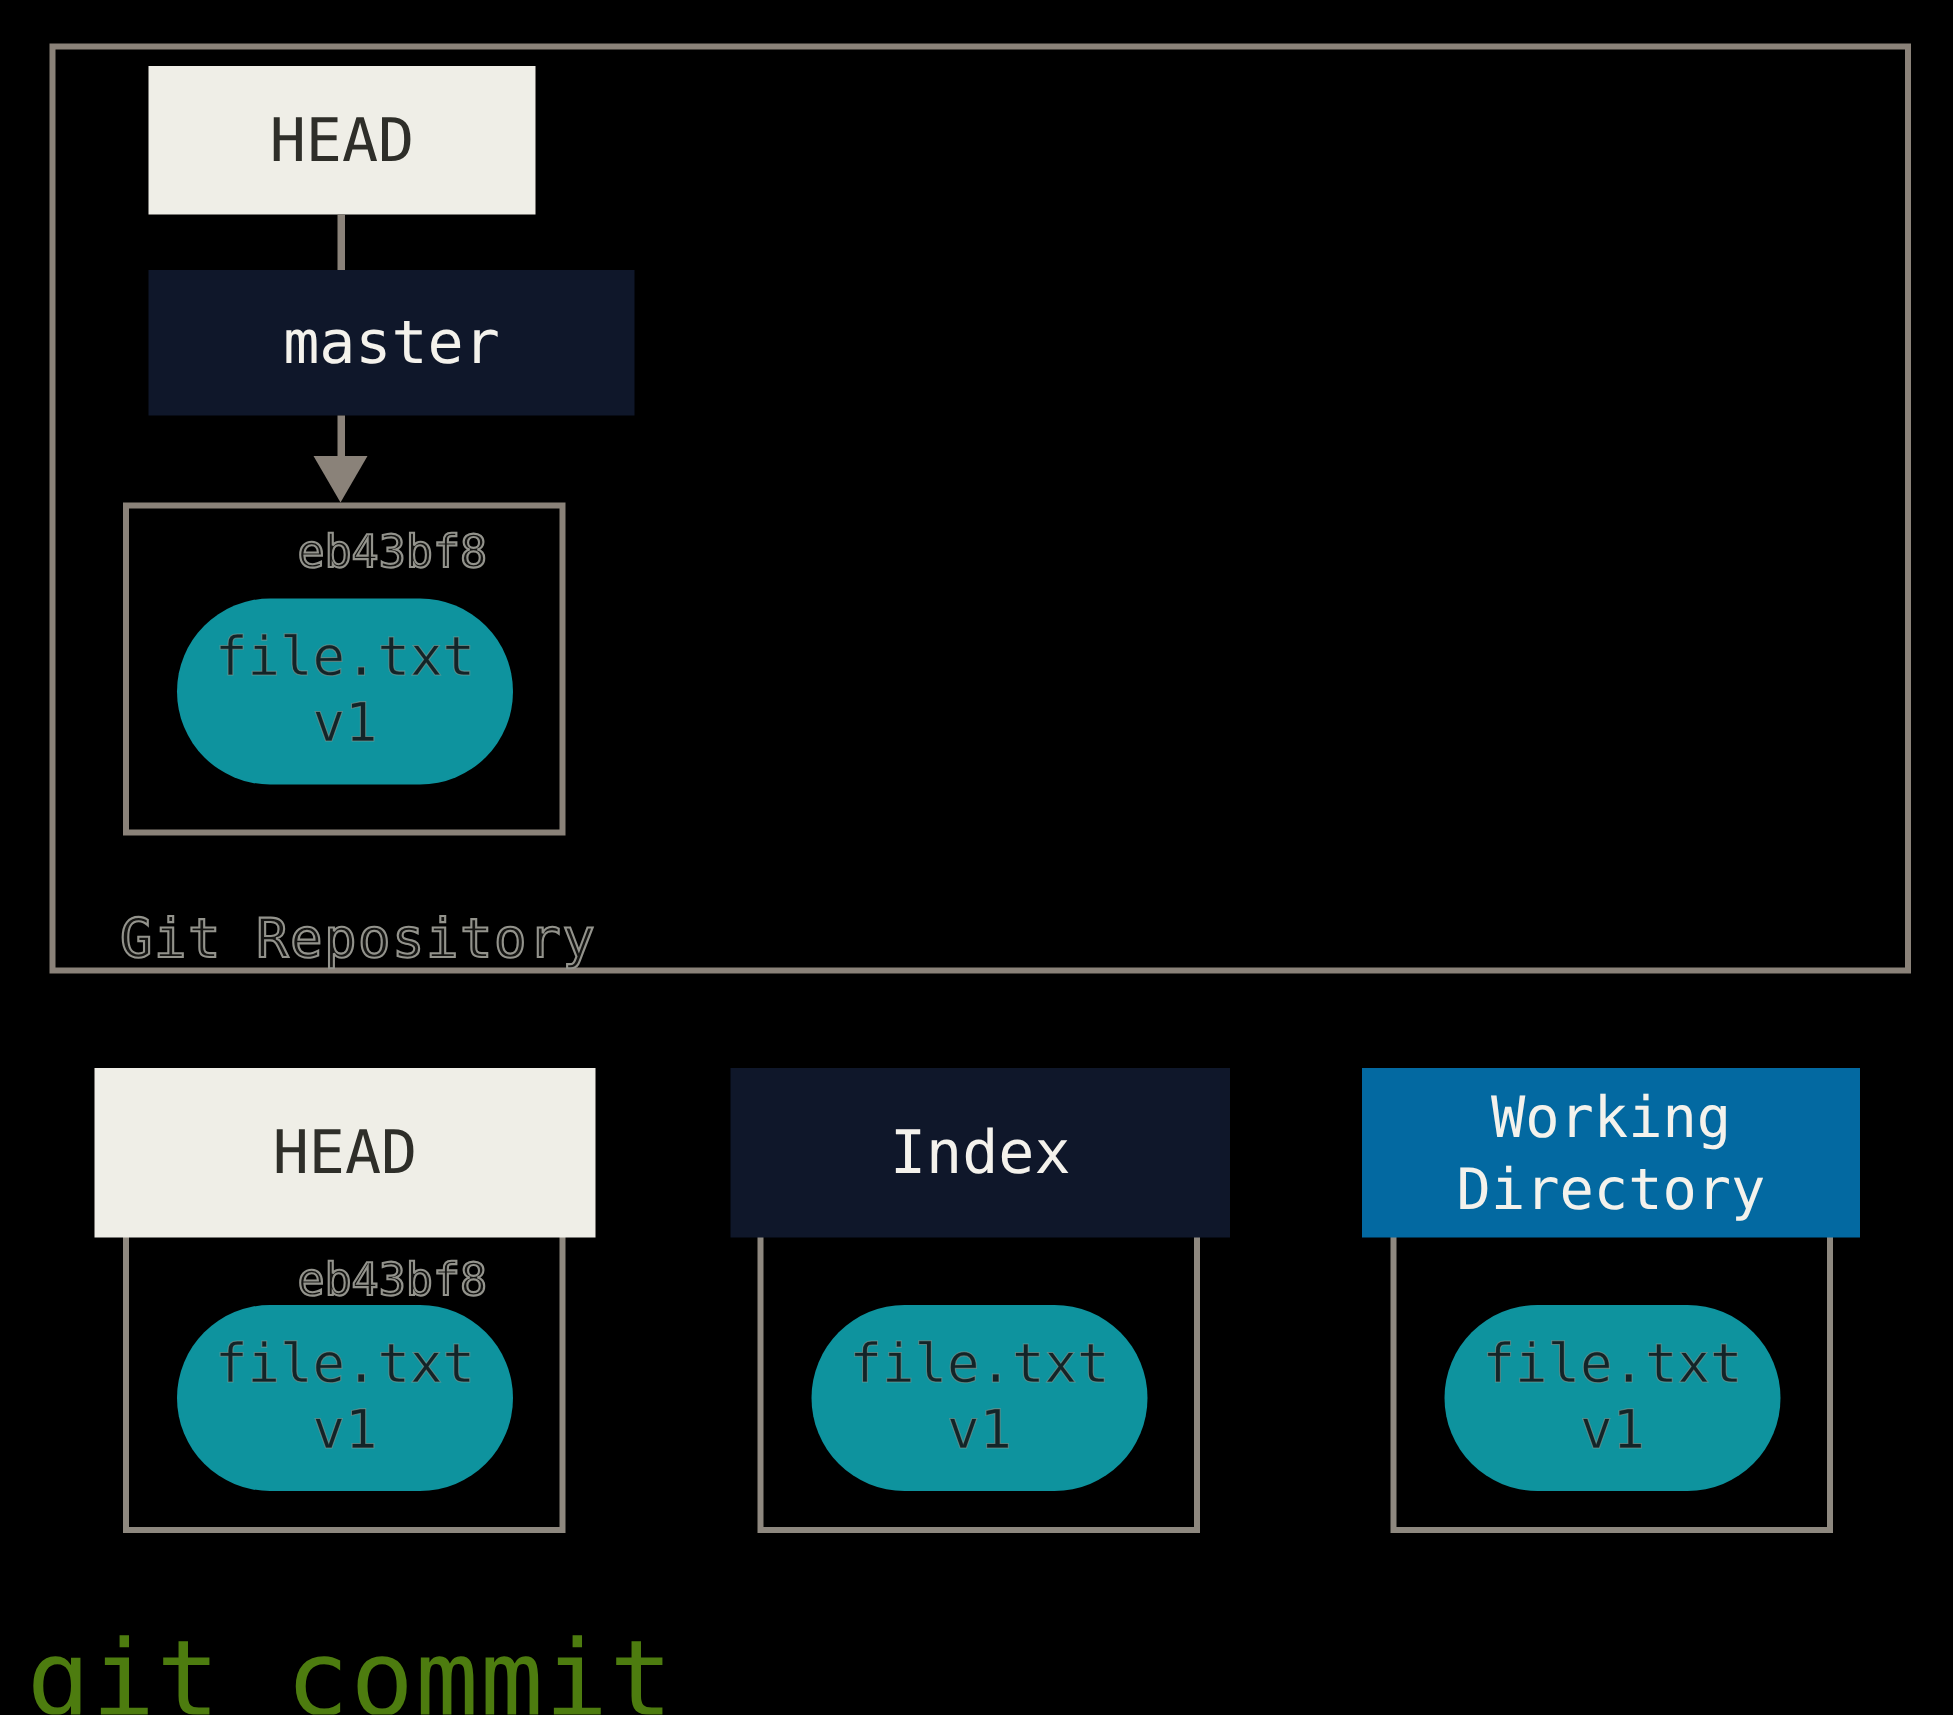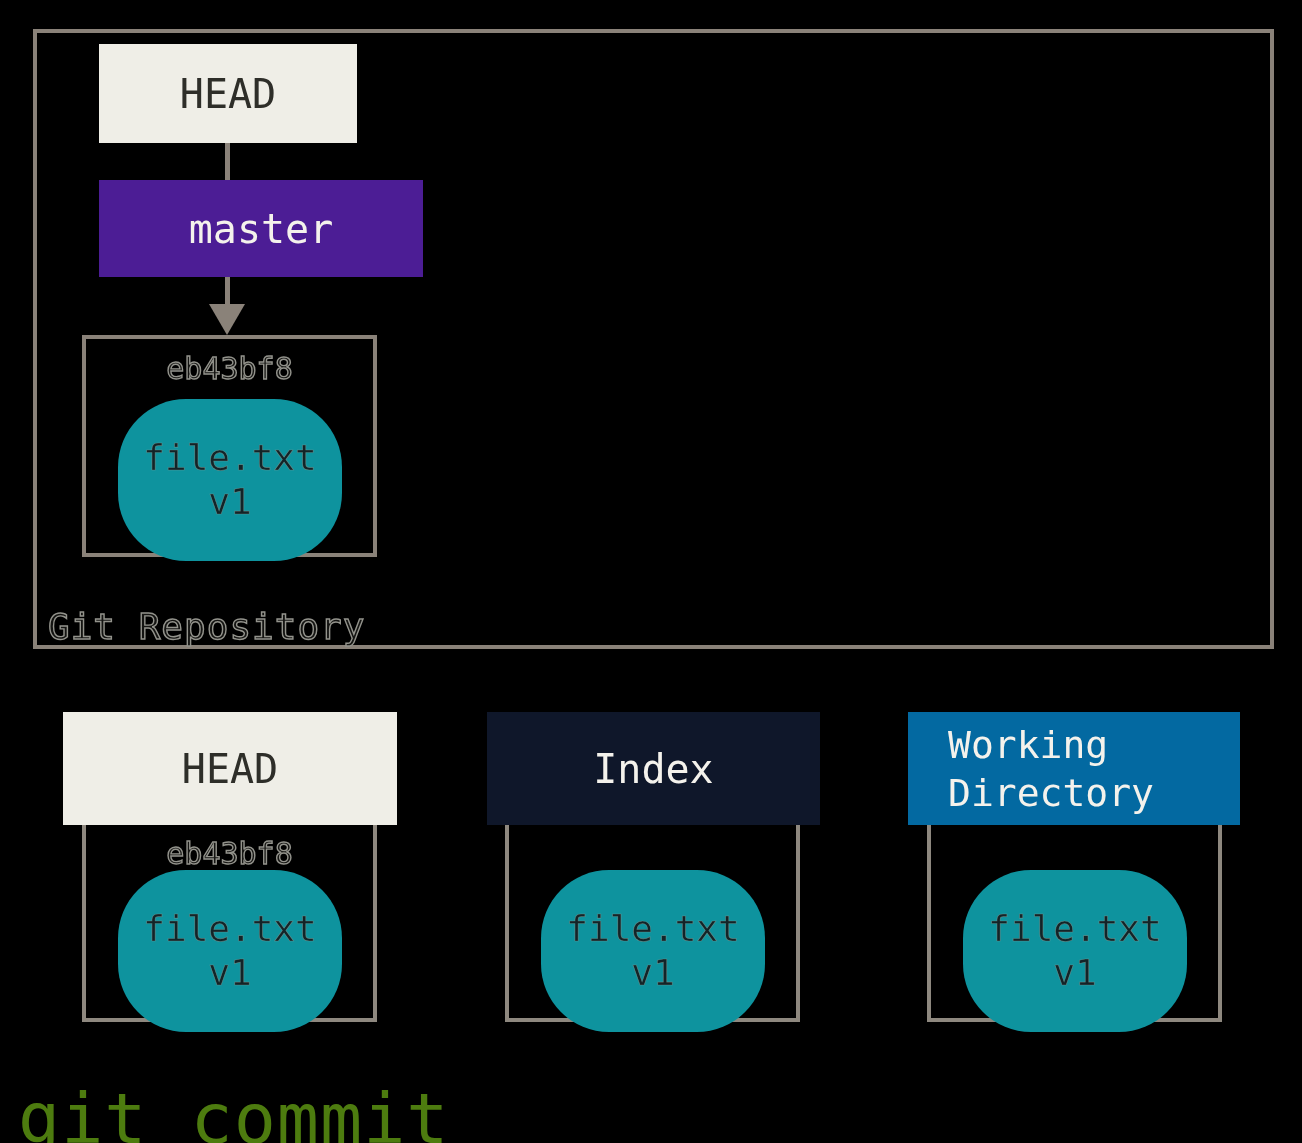--- a/index.html
+++ b/index.html
@@ -3,60 +3,61 @@
 <meta charset="utf-8">
 <style>
   html, body { margin: 0; padding: 0; }
   body {
     width: 1302px; height: 1143px;
     background: #000;
     font-family: "DejaVu Sans Mono", "Liberation Mono", monospace;
     position: relative; overflow: hidden;
   }
   .abs { position: absolute; }
-  .center { display: flex; align-items: center; justify-content: center; text-align: left; }
+  .center { display: flex; align-items: center; justify-content: center; text-align: center; }
 
   
   .outlined {
     color: #141412;
+    padding-left: 32px;
     -webkit-text-stroke: 1.4px #93938c;
   }
 
   
   .repo-box {
     left: 33px; top: 29px; width: 1233px; height: 612px;
     border: 4px solid #8a8279;
   }
   .head-top {
     left: 99px; top: 44px; width: 258px; height: 99px;
     background: #efeee7; color: #2e2e29; font-size: 40px;
   }
   .v-line { width: 5px; background: #8a8279; }
   .line1 { left: 225px; top: 143px; height: 37px; }
   .branch-box {
     left: 99px; top: 180px; width: 324px; height: 97px;
-    background: #4c1d95; color: #f4f2ec; font-size: 40px;
+    background: #0f172a; color: #f4f2ec; font-size: 40px;
   }
   .line2 { left: 225px; top: 277px; height: 27px; }
   .arrow-head {
     left: 209px; top: 304px; width: 0; height: 0;
     border-left: 18px solid transparent;
     border-right: 18px solid transparent;
     border-top: 31px solid #8a8279;
   }
   .commit-box {
     left: 82px; top: 335px; width: 287px; height: 214px;
     border: 4px solid #8a8279;
   }
   .hash-label {
     width: 100%; text-align: center; margin-top: 12px;
     font-size: 30px;
   }
   .blob {
-    width: 224px; height: 162px; border-radius: 68px;
+    width: 224px; height: 124px; border-radius: 68px;
     background: #0e939e;
     color: #122428;
     -webkit-text-stroke: 0.7px rgba(150,160,152,0.55);
     font-size: 36px; line-height: 44px;
     display: flex; flex-direction: column; align-items: center; justify-content: center;
     text-align: center;
   }
   .commit-box .blob { position: absolute; left: 32px; top: 60px; }
   .repo-label {
     left: 48px; top: 606px; font-size: 36px; letter-spacing: 1px;

